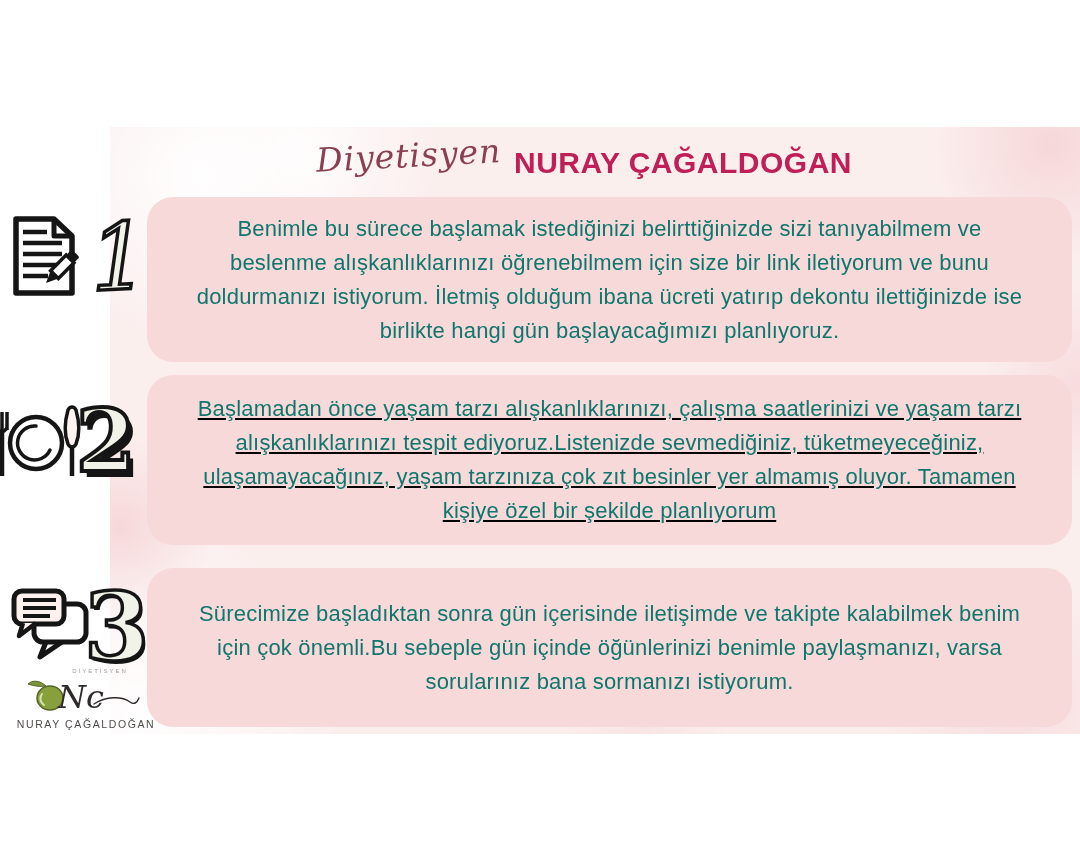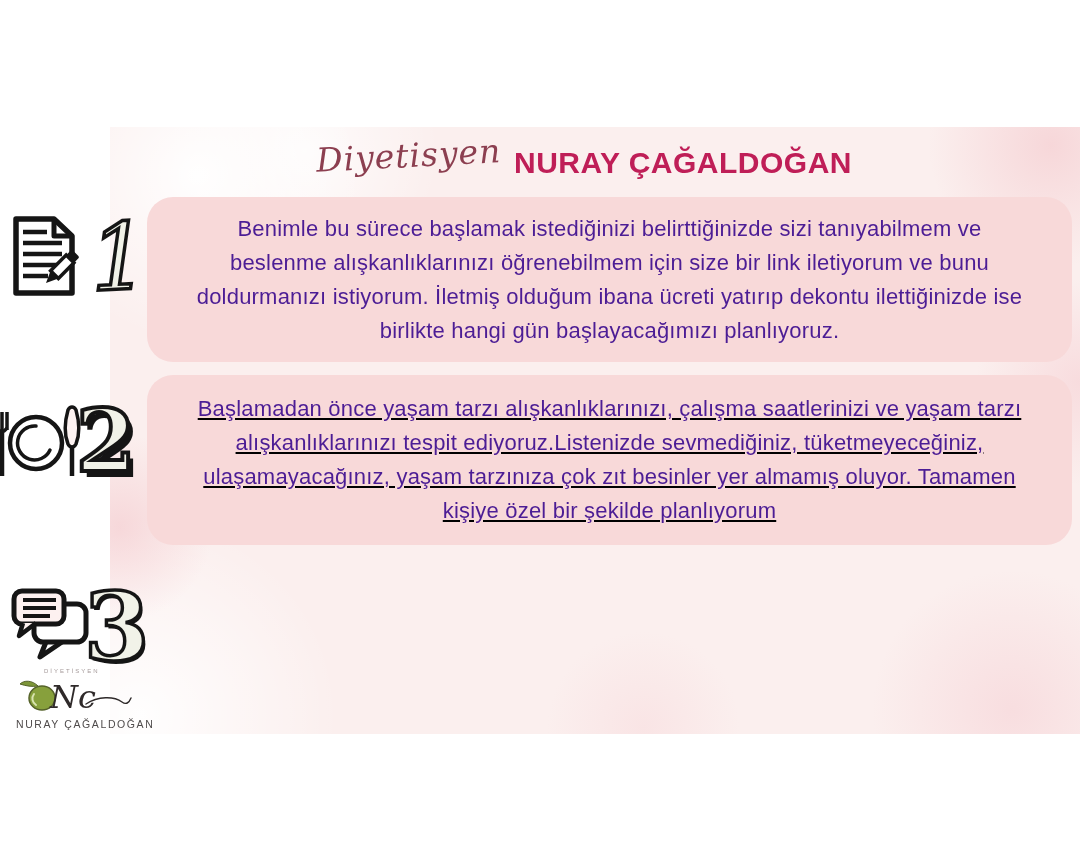--- a/index.html
+++ b/index.html
@@ -54,21 +54,21 @@
     padding:10px 40px;
   }
   .card-1{ top:197px; height:165px; }
   .card-2{ top:375px; height:170px;text-decoration:underline; }
   .card-3{ top:568px; height:159px; }
   .card p{
     margin:0;
     font-size:22px;
     line-height:34px;
     text-align:center;
-    color:#4c1d95;
+    color:#0f766e;
     letter-spacing:.2px;
   }
   .step-icon{ position:absolute; }
   .icon-doc   { left:8px;   top:213px; }
   .icon-plate { left:-12px; top:398px; }
   .icon-chat  { left:10px;  top:587px; }
   .step-num{
     position:absolute;
     font-family:"DejaVu Serif", serif;
     color:#f1f2e8;
@@ -78,21 +78,21 @@
   }
   .num-1{ left:90px; top:212px; font-size:92px; font-style:italic; transform:rotate(-3deg); }
   .num-2{ left:76px; top:398px; font-size:86px; font-weight:700;
           -webkit-text-stroke:4px #151515; text-shadow:5px 6px 0 #151515; }
   .num-3{ left:84px; top:580px; font-size:94px; font-weight:700;
           text-shadow:2px 3px 0 #151515; }
   .logo{
     position:absolute;
     left:16px; top:668px;
     width:140px;
-    text-align:left;
+    text-align:center;
   }
   .logo-arc{
     font-size:6px;
     letter-spacing:2px;
     color:#a59a9a;
     margin-left:28px;
   }
   .logo-name{
     font-size:10.5px;
     letter-spacing:1.6px;
@@ -154,20 +154,23 @@
       <rect x="24" y="17" width="52" height="38" rx="9" stroke="#151515" stroke-width="5" fill="none"></rect>
       <path d="M36 55 L30 70 L52 55" stroke="#151515" stroke-width="5" stroke-linejoin="round" fill="none"></path>
       <rect x="4" y="4" width="50" height="33" rx="8" stroke="#151515" stroke-width="5" fill="#fdf1f0"></rect>
       <path d="M13 36 L9 49 L26 36" stroke="#151515" stroke-width="4.5" stroke-linejoin="round" fill="#fdf1f0"></path>
       <line x1="13" y1="13" x2="46" y2="13" stroke="#151515" stroke-width="4"></line>
       <line x1="13" y1="21" x2="46" y2="21" stroke="#151515" stroke-width="4"></line>
       <line x1="13" y1="29" x2="40" y2="29" stroke="#151515" stroke-width="4"></line>
     </svg>
   </div>
   <div class="step-num num-3">3</div>
+  <div class="card card-3">
+    <p>Sürecimize başladıktan sonra gün içerisinde iletişimde ve takipte kalabilmek benim için çok önemli.Bu sebeple gün içinde öğünlerinizi benimle paylaşmanızı, varsa sorularınız bana sormanızı istiyorum.</p>
+  </div>
 
   <div class="logo">
     <div class="logo-arc">DİYETİSYEN</div>
     <svg width="124" height="42" viewBox="0 0 124 42">
       <ellipse cx="26" cy="24" rx="13" ry="12" fill="#87a03c" stroke="#55622a" stroke-width="1.5"></ellipse>
       <path d="M22 12 C16 6 8 6 4 10 C10 12 16 13 22 12 Z" fill="#7d9638" stroke="#55622a" stroke-width="1"></path>
       <path d="M18 20 A9 8 0 0 0 20 31" stroke="#d9e4b0" stroke-width="2" fill="none" stroke-linecap="round"></path>
       <text x="34" y="34" font-family="DejaVu Serif, serif" font-style="italic" font-size="32" fill="#2f2a2a">Nc</text>
       <path d="M70 30 C82 22 98 22 106 28 C110 31 113 29 115 24" stroke="#2f2a2a" stroke-width="1.4" fill="none" stroke-linecap="round"></path>
     </svg>

